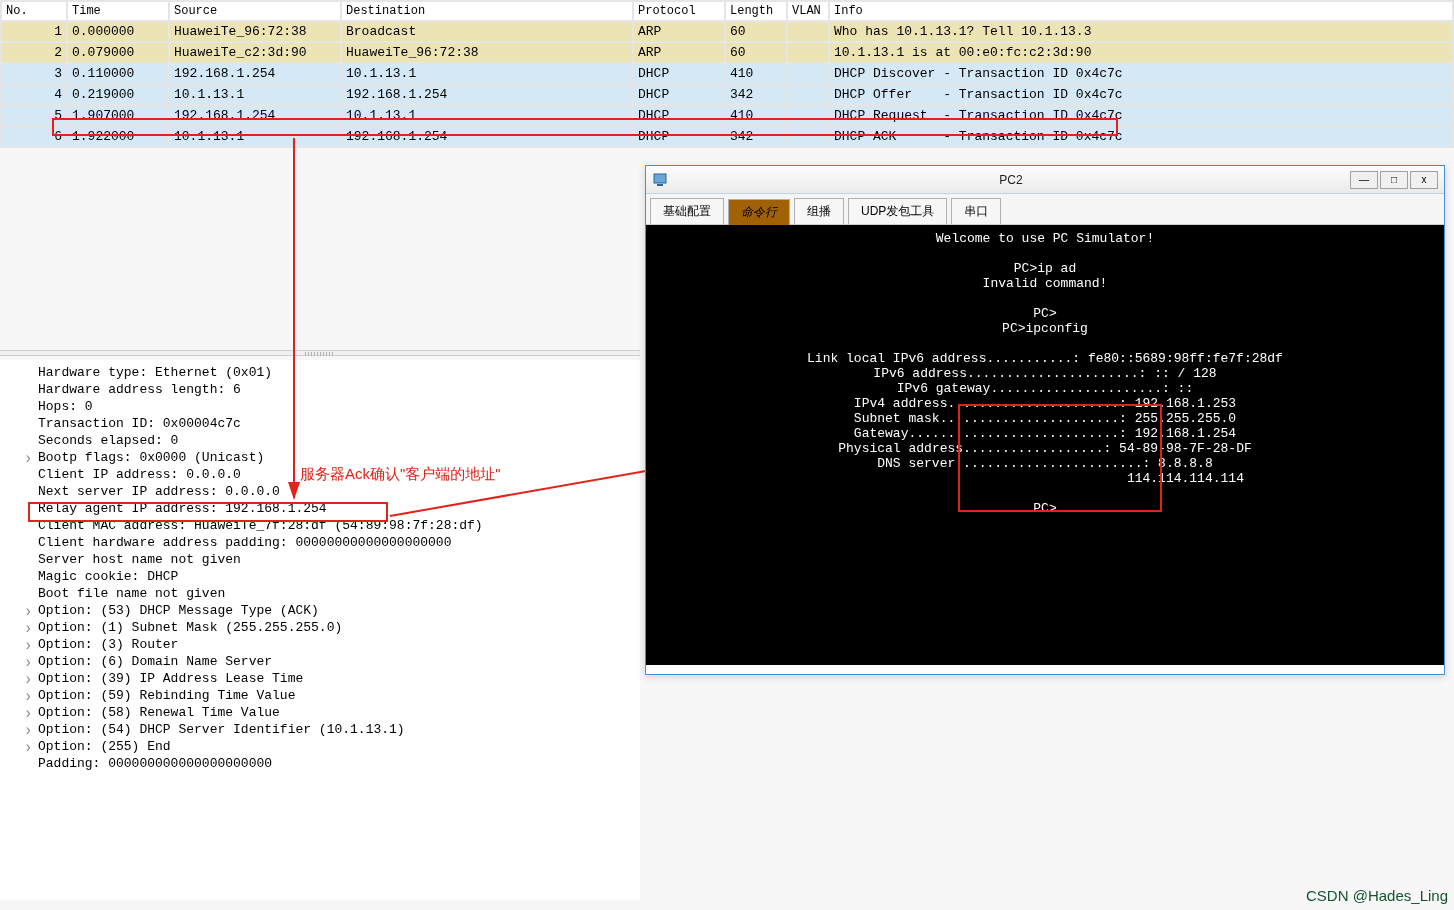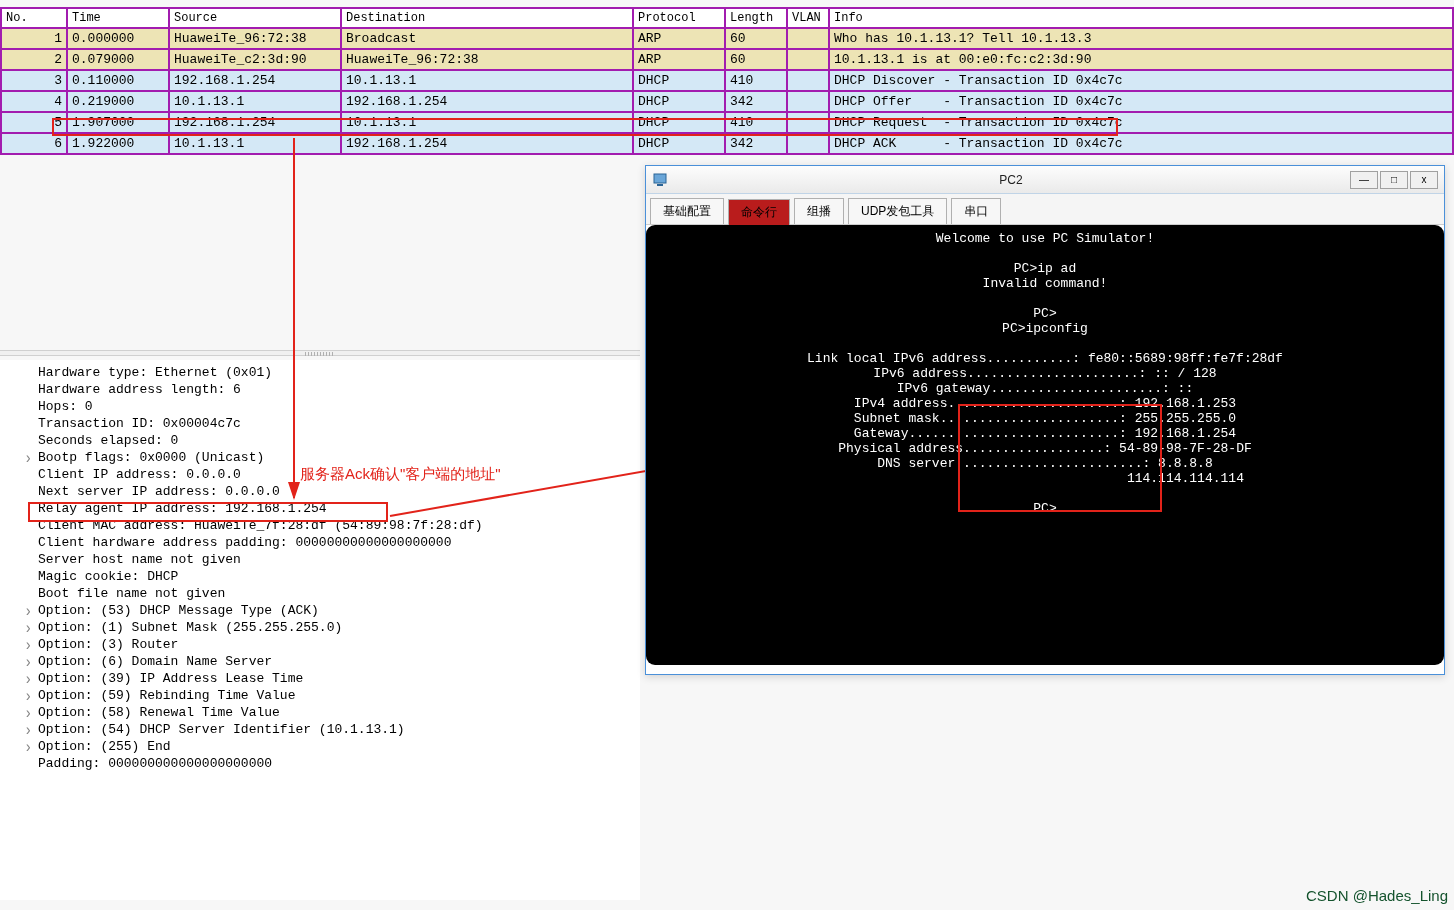--- a/index.html
+++ b/index.html
@@ -8,22 +8,21 @@
     font-size: 13px;
     background: #f7f7f7;
     width: 1454px;
     height: 910px;
     position: relative;
     overflow: hidden;
     color: #000;
   }
   .packet-table {
     width: 100%;
-    background: #a21caf;
-    margin-top: 7px;
+    background: #e5e5e5;
   }
   .packet-table th {
     font-weight: normal;
     text-align: left;
     padding: 2px 4px;
     font-size: 12px;
     border: none;
   }
   .packet-table tr.header-row {
     background: #fff;
@@ -124,34 +123,34 @@
   .pc-tab {
     padding: 4px 12px;
     font-family: "Microsoft YaHei", SimSun, sans-serif;
     font-size: 12px;
     border: 1px solid #b0b0b0;
     background: #f7f7f7;
     margin-right: 4px;
     border-bottom: none;
   }
   .pc-tab.active {
-    background: #b91c1c;
+    background: #a16207;
     position: relative;
     top: 1px;
+    font-style: italic;
   }
   .pc-console {
     background: #000;
     color: #fff;
     font-family: "Consolas","Courier New", monospace;
     font-size: 13px;
     padding: 6px 8px;
     height: 440px;
     white-space: pre;
     overflow: hidden;
-    border-radius: 9px;
   }
   .red-box2 {
     position: absolute;
     border: 2px solid #e2231a;
     pointer-events: none;
   }
   .annotation-text {
     position: absolute;
     color: #e2231a;
     font-family: "Microsoft YaHei", SimSun, sans-serif;

